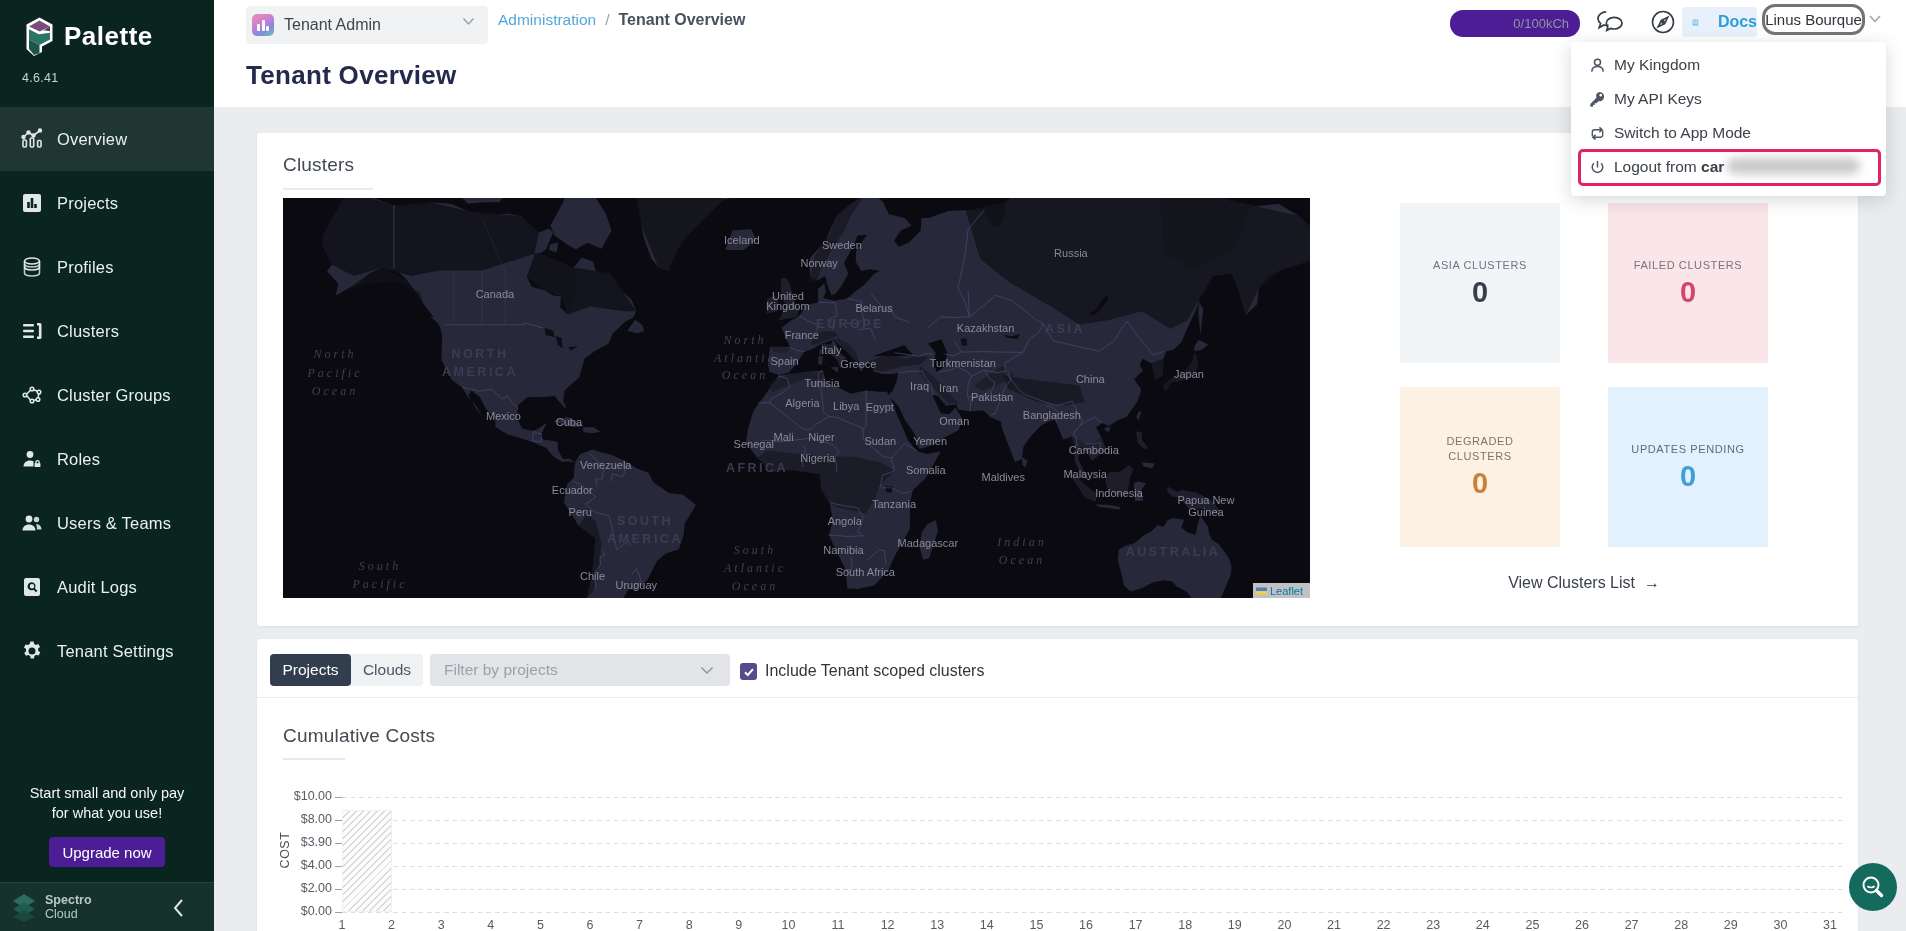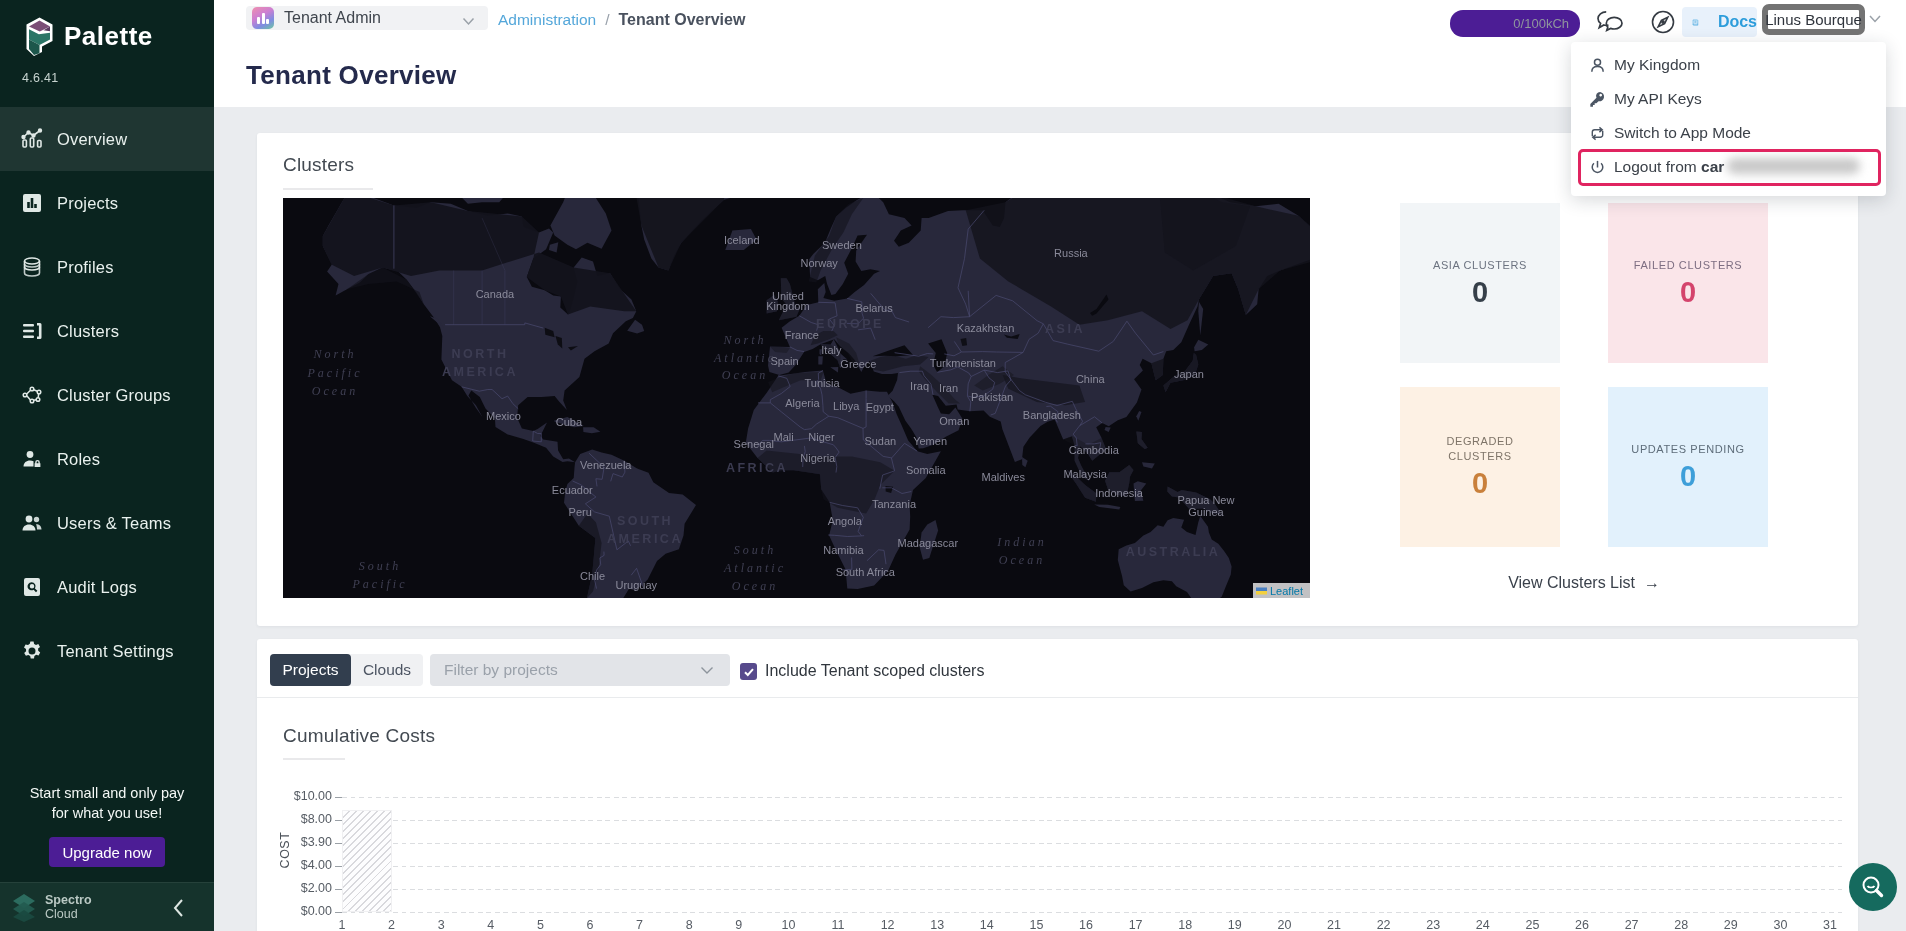--- a/index.html
+++ b/index.html
@@ -13,34 +13,34 @@
 .mi svg{position:absolute;left:21px;width:22px;height:22px}
 .mi span{position:absolute;left:57px}
 .mi.on{background:rgba(255,255,255,.085)}
 #promo{position:absolute;left:0;top:783px;width:214px;text-align:center;color:#f4f8f6;font-size:14.5px;line-height:20px}
 #upg{position:absolute;left:49px;top:837px;width:116px;height:30px;background:#4c1d95;border-radius:4px;color:#fff;font-size:15px;font-weight:500;display:flex;align-items:center;justify-content:center}
 #sfoot{position:absolute;left:0;top:882px;width:214px;height:49px;background:#15332c;border-top:1px solid rgba(255,255,255,.07);display:flex;align-items:center}
 #sfoot .sc{margin-left:8px;color:#bac9c4;font-size:12.5px;line-height:14px}
 #sfoot .chev{position:absolute;left:172px;top:15px}
 
 #hdr{position:absolute;left:214px;top:0;width:1692px;height:107px;background:#fff}
-#sel{position:absolute;left:32px;top:6px;width:242px;height:24px;background:#f1f2f4;border-radius:4px;display:flex;align-items:center}
+#sel{position:absolute;left:32px;top:6px;width:242px;height:38px;background:#f1f2f4;border-radius:4px;display:flex;align-items:center}
 #sel .ic{width:22px;height:22px;margin-left:6px;border-radius:5px;background:linear-gradient(150deg,#f08fae 0%,#cc7fd2 40%,#7f8ce1 70%,#6cc9a0 100%);position:relative}
 #sel .ic i{position:absolute;bottom:5px;width:3px;background:#fff;border-radius:1px}
 #sel .tx{margin-left:10px;color:#3f454d;font-size:16px}
 
 #crumb{position:absolute;left:284px;top:11px;font-size:15.5px}
 #crumb .a{color:#54a7da}
 #crumb .s{color:#98a0aa;margin:0 9px}
 #crumb .b{color:#49515e;font-weight:600;font-size:16px}
 #title{position:absolute;left:32px;top:60px;font-size:26px;font-weight:700;color:#242a4c;letter-spacing:.3px}
 #pill{position:absolute;left:1236px;top:10px;width:130px;height:27px;background:#4c1d95;border-radius:13px;color:#8f959d;font-size:13px;display:flex;align-items:center;justify-content:flex-end;padding-right:11px}
 .hico{position:absolute;top:9px}
 #docs{position:absolute;left:1468px;top:7px;width:75px;height:30px;background:#e8f1fb;border-radius:4px;display:flex;align-items:center;color:#2d9ddb;font-weight:600;font-size:16px}
-#user{position:absolute;left:1548px;top:4px;width:103px;height:31px;border:6px solid #737373;border-radius:7px;background:#fff;display:flex;align-items:center;justify-content:center;color:#2e333b;font-size:15px;white-space:nowrap;z-index:30}
+#user{position:absolute;left:1548px;top:4px;width:103px;height:31px;border:3px solid #737373;border-radius:13px;background:#fff;display:flex;align-items:center;justify-content:center;color:#2e333b;font-size:15px;white-space:nowrap;z-index:30}
 #uchev{position:absolute;left:1655px;top:15px}
 
 #content{position:absolute;left:214px;top:107px;width:1692px;height:824px;background:#eaecef}
 .card{position:absolute;background:#fff;border-radius:3px;box-shadow:0 1px 3px rgba(40,50,60,.06)}
 #card1{left:43px;top:26px;width:1601px;height:493px}
 #card2{left:43px;top:532px;width:1601px;height:500px}
 .ch2{position:absolute;left:26px;top:21px;font-size:19px;color:#434a52;font-weight:500;letter-spacing:.2px}
 .chul{position:absolute;left:26px;height:2px;background:#e9e9eb}
 #map{position:absolute;left:26px;top:65px;width:1027px;height:400px;overflow:hidden}
 .tile{position:absolute;width:160px;height:160px;display:flex;flex-direction:column;align-items:center;justify-content:center;text-align:center}

